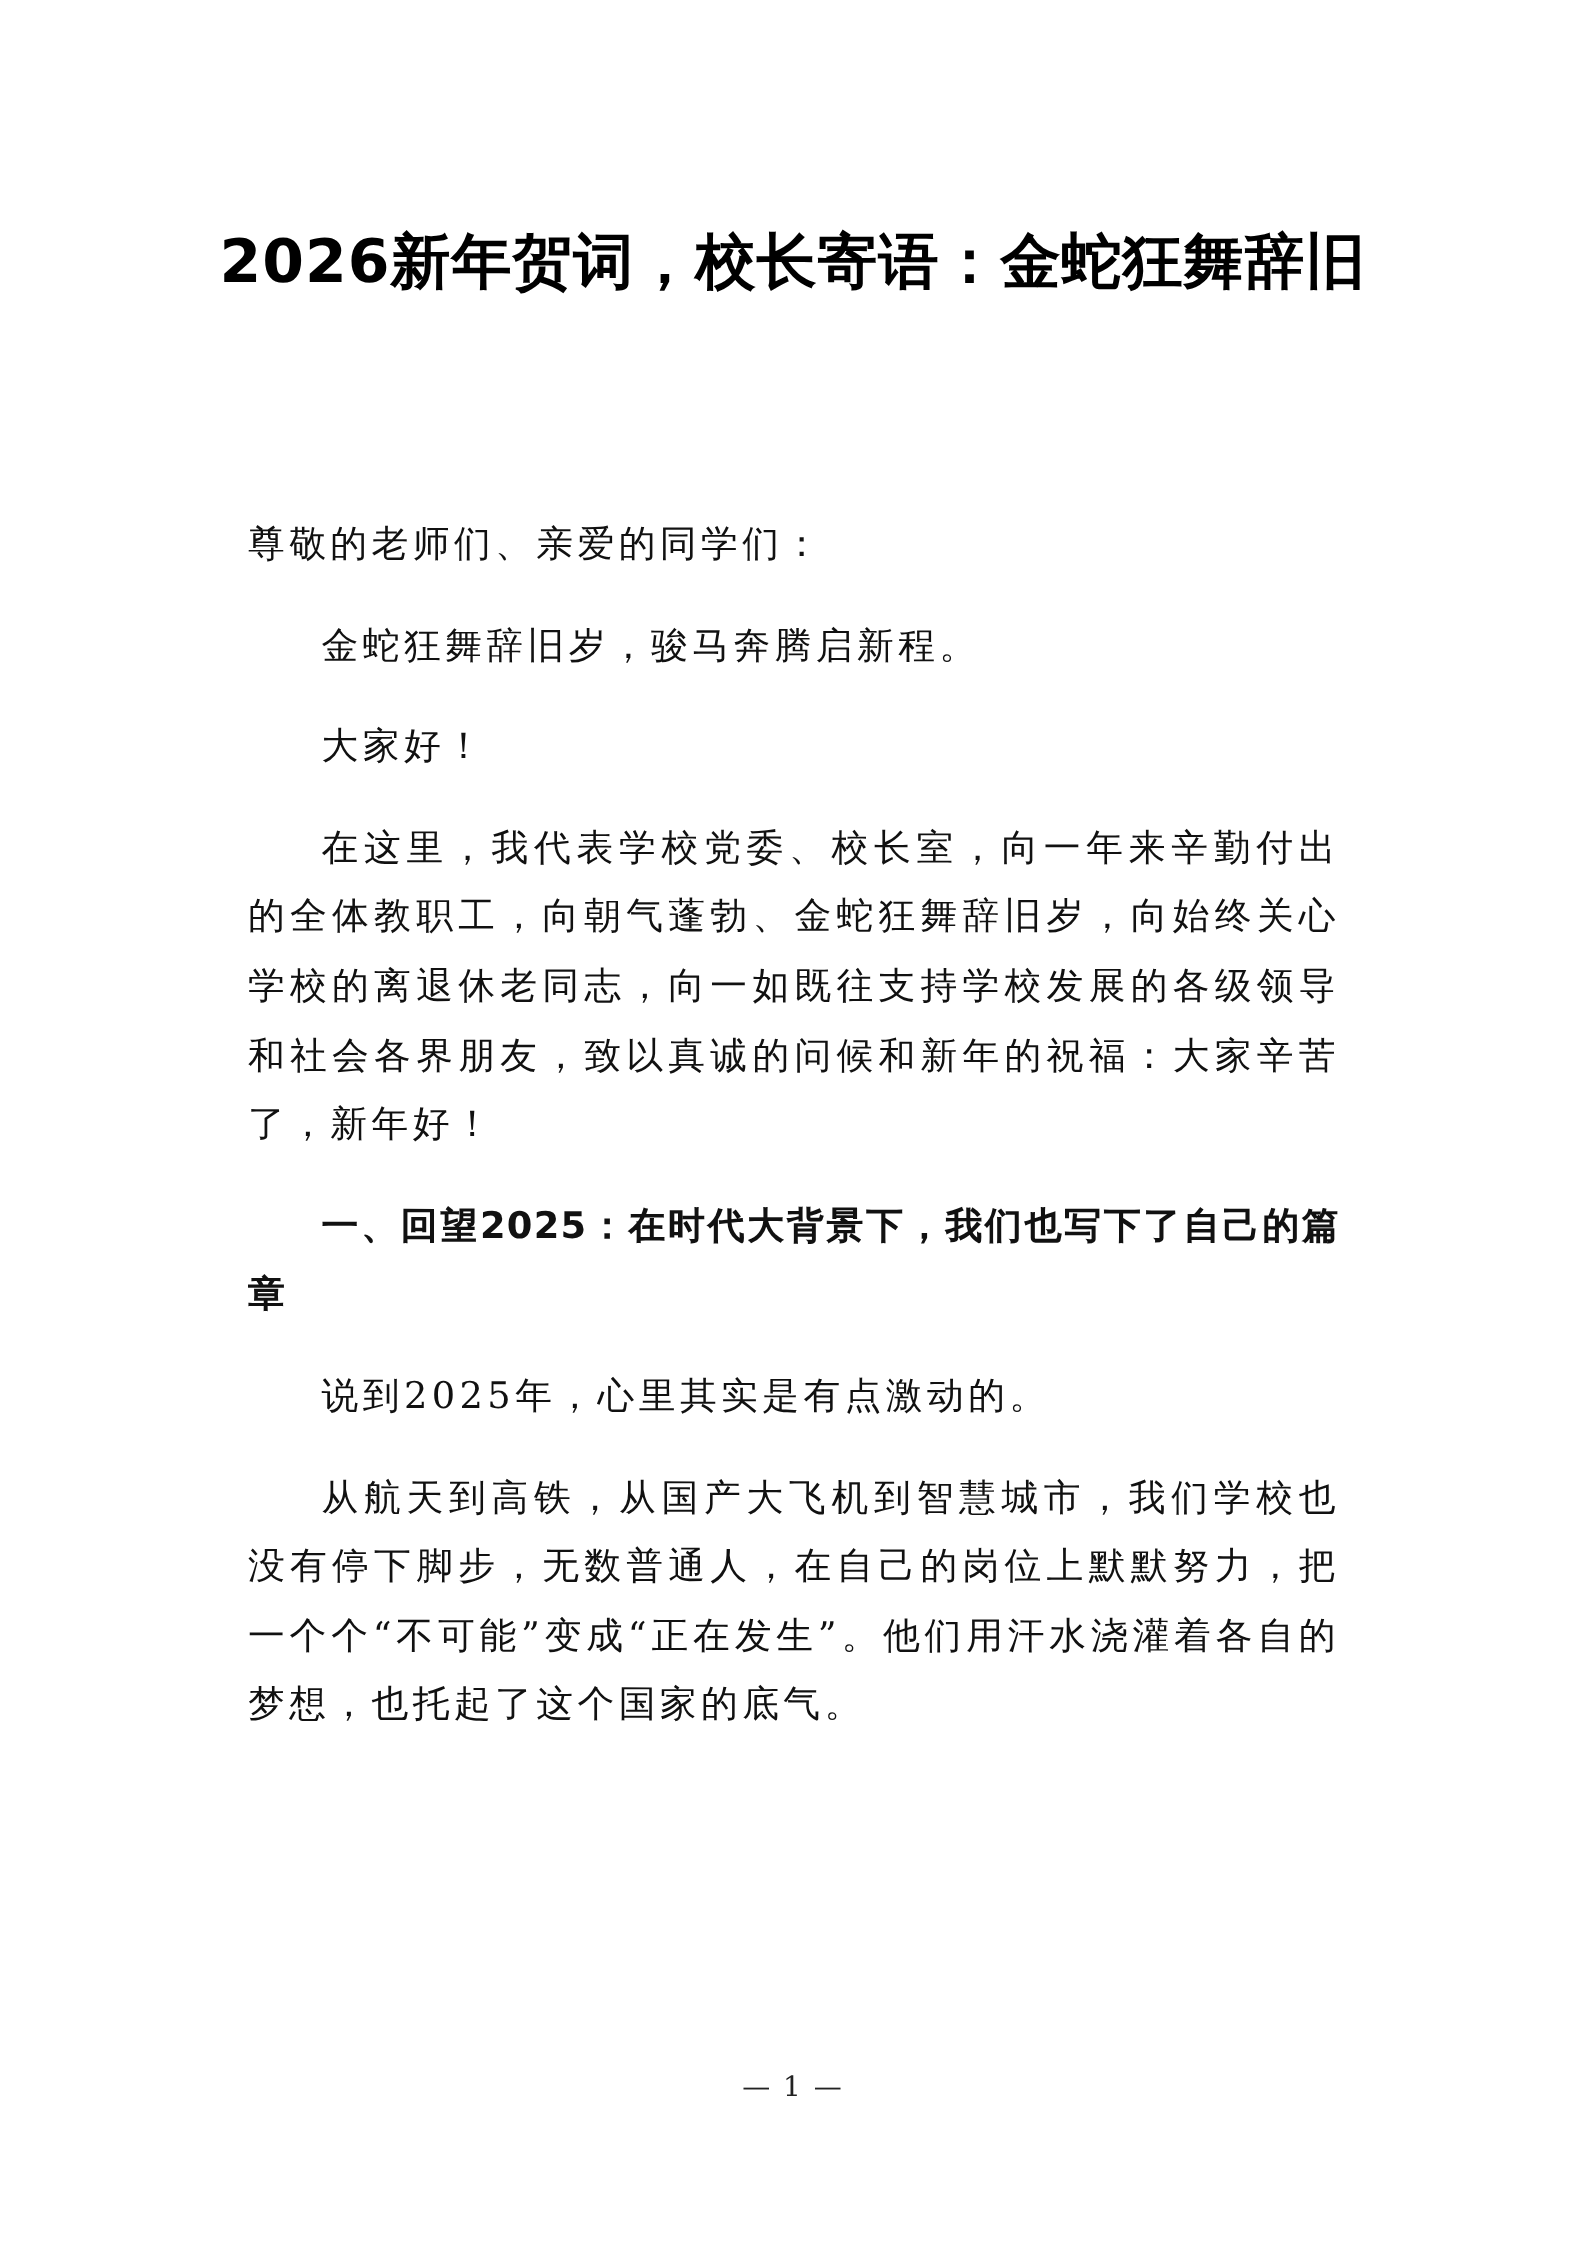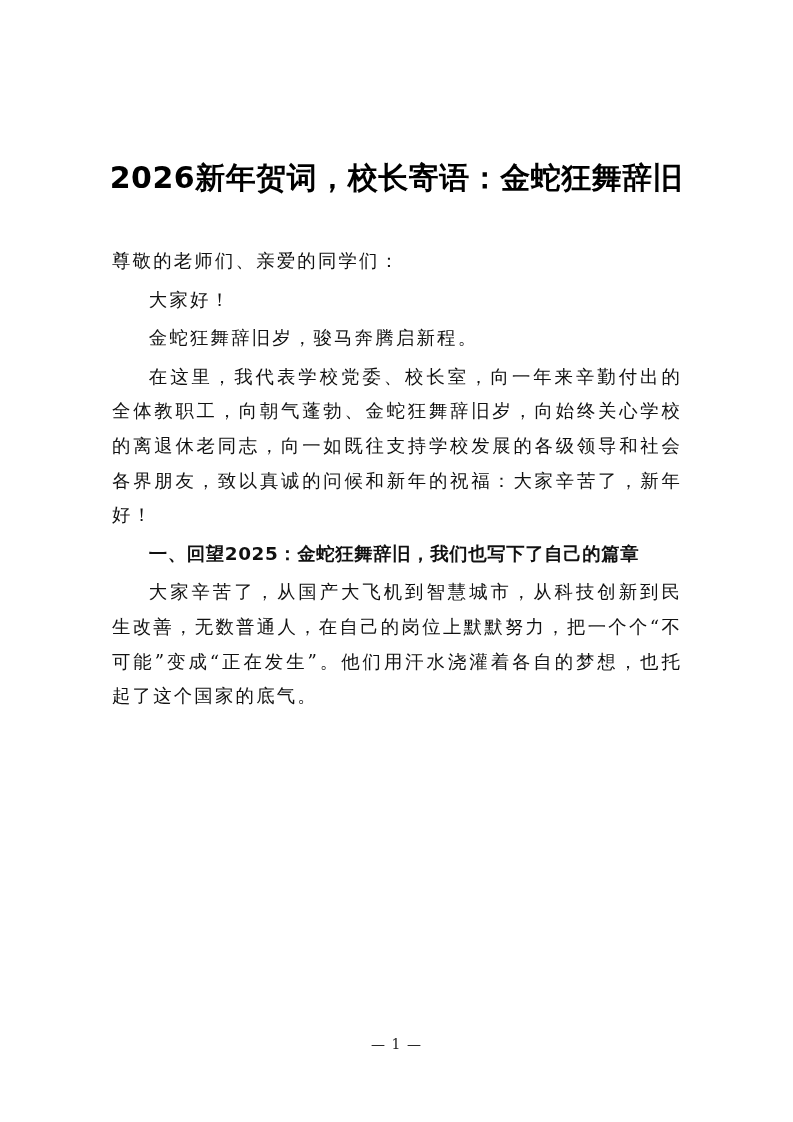--- a/index.html
+++ b/index.html
@@ -1,41 +1,42 @@
 <!DOCTYPE html>
 <html><head>
 <meta charset="utf-8">
 <style>
   html, body { margin: 0; padding: 0; background: #ffffff; }
   body { width: 793px; height: 1122px; position: relative; overflow: hidden;
          font-family: "DejaVu Serif", "Liberation Serif", serif; color: #111111; }
   .page { position: absolute; left: 0; top: 0; width: 793px; height: 1122px; background: #fff; }
   .title { position: absolute; left: 90px; top: 110px; width: 613px; text-align: center;
            font-family: "DejaVu Sans", "Liberation Sans", sans-serif; font-weight: bold;
-           font-size: 30px; line-height: 44px; letter-spacing: 0.5px; color: #000; margin-top: 46px; }
+           font-size: 30px; line-height: 44px; letter-spacing: 0.5px; color: #000; }
   .body { position: absolute; left: 108px; top: 240px; width: 578px; font-size: 18.4px;
           line-height: 34.6px; text-align: justify; letter-spacing: 2.2px; }
-  .body p { margin: 4px; }
+  .body p { margin: 16px; }
   .indent { text-indent: 2em; }
   .heading { font-family: "DejaVu Sans", "Liberation Sans", sans-serif; font-weight: bold;
              letter-spacing: 0.6px; }
   .footer { position: absolute; left: 0; top: 1036px; width: 793px; text-align: center;
             font-size: 14px; color: #222; letter-spacing: 1px; }
 </style>
 </head>
 <body>
 
 <div class="page">
   <div class="title">
     <div>2026新年贺词，校长寄语：金蛇狂舞辞旧</div>
   </div>
 
   <div class="body">
     <p>尊敬的老师们、亲爱的同学们：</p>
+    <p class="indent">金蛇狂舞辞旧岁，骏马奔腾启新程。</p>
     <p class="indent">大家好！</p>
-    <p class="indent">金蛇狂舞辞旧岁，骏马奔腾启新程。</p>
     <p class="indent">在这里，我代表学校党委、校长室，向一年来辛勤付出的全体教职工，向朝气蓬勃、金蛇狂舞辞旧岁，向始终关心学校的离退休老同志，向一如既往支持学校发展的各级领导和社会各界朋友，致以真诚的问候和新年的祝福：大家辛苦了，新年好！</p>
-    <p class="indent heading">一、回望2025：金蛇狂舞辞旧，我们也写下了自己的篇章</p>
-    <p class="indent">大家辛苦了，从国产大飞机到智慧城市，从科技创新到民生改善，无数普通人，在自己的岗位上默默努力，把一个个“不可能”变成“正在发生”。他们用汗水浇灌着各自的梦想，也托起了这个国家的底气。</p>
+    <p class="indent heading">一、回望2025：在时代大背景下，我们也写下了自己的篇章</p>
+    <p class="indent">说到2025年，心里其实是有点激动的。</p>
+    <p class="indent">从航天到高铁，从国产大飞机到智慧城市，我们学校也没有停下脚步，无数普通人，在自己的岗位上默默努力，把一个个“不可能”变成“正在发生”。他们用汗水浇灌着各自的梦想，也托起了这个国家的底气。</p>
   </div>
 
   <div class="footer">— 1 —</div>
 </div>
 
 </body></html>

